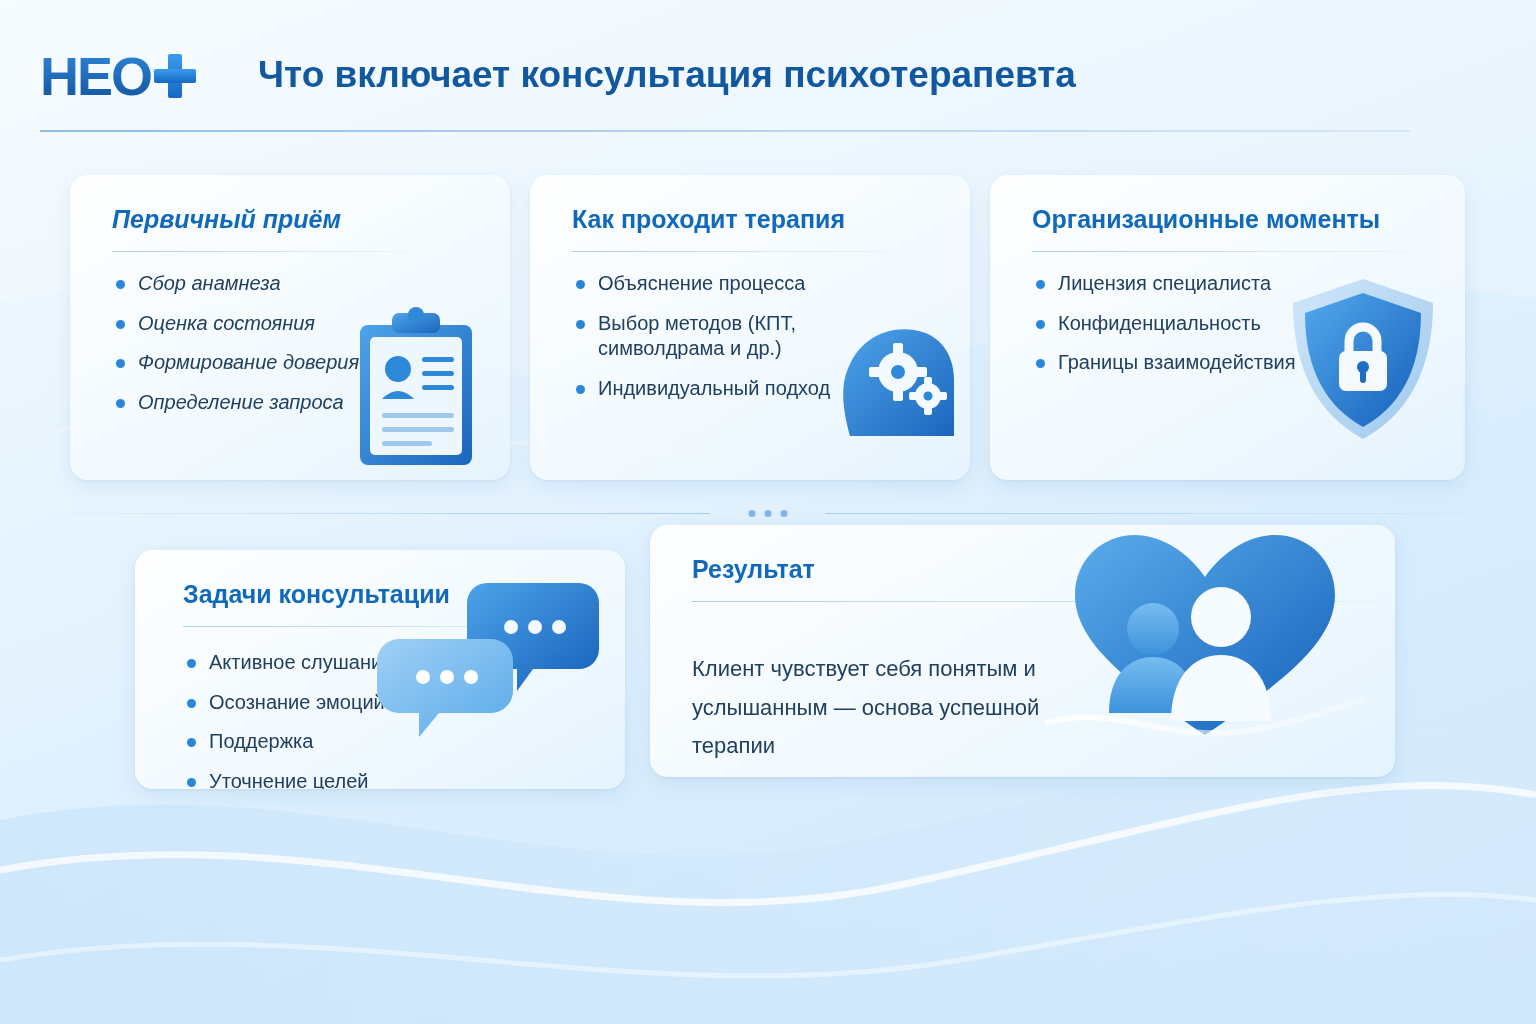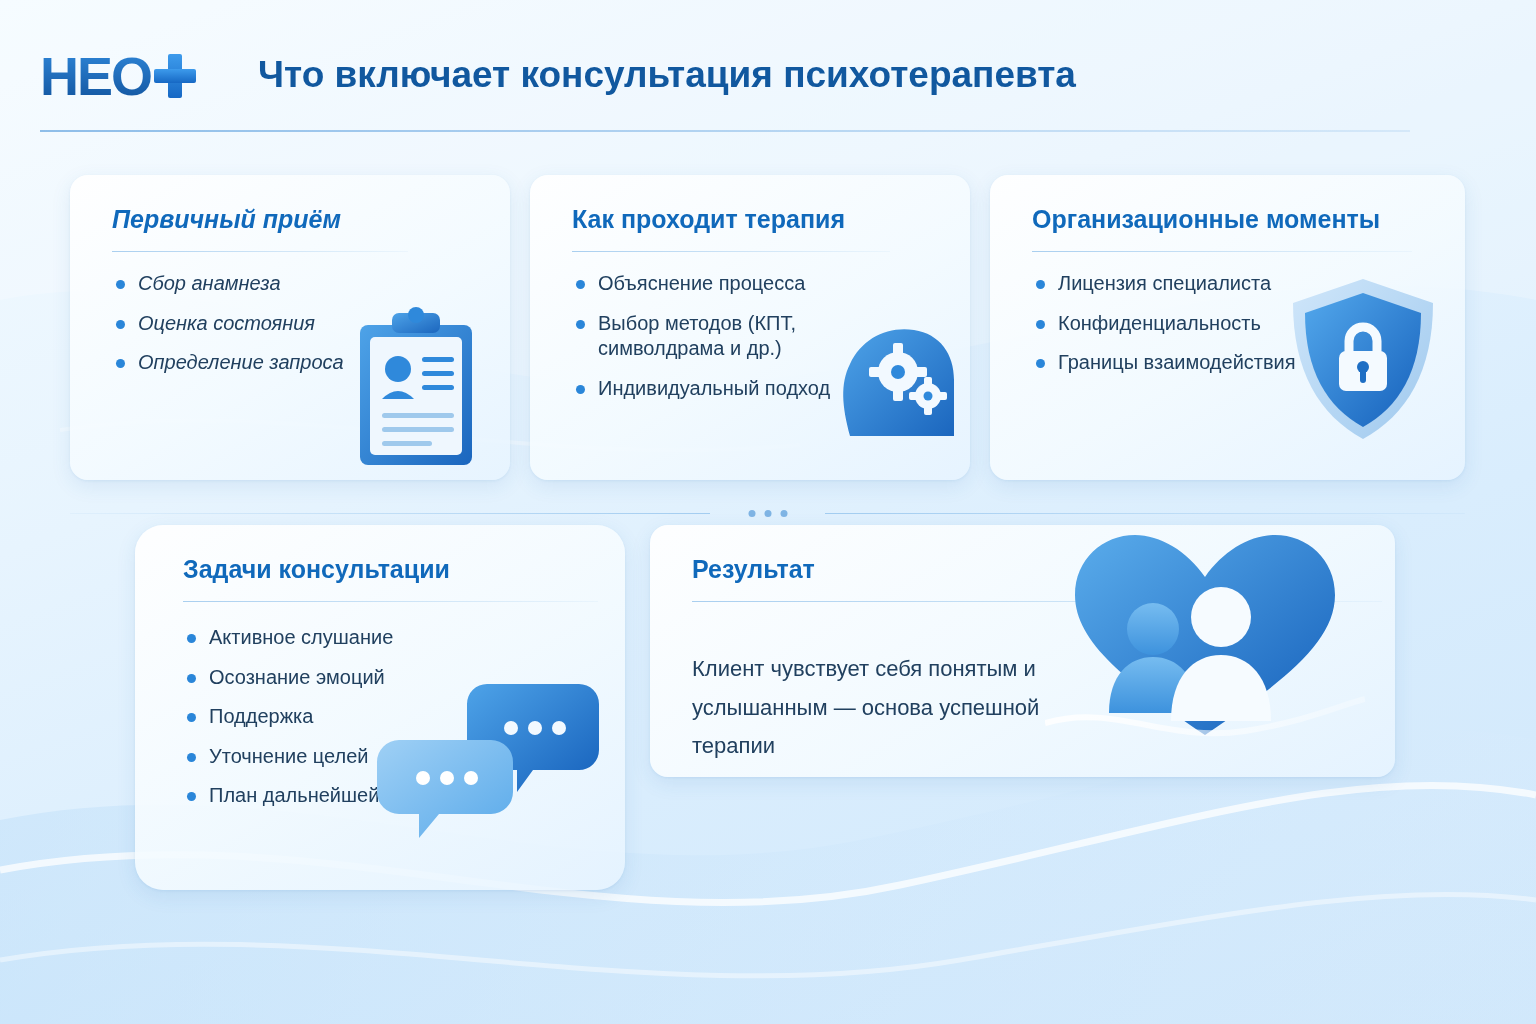--- a/index.html
+++ b/index.html
@@ -133,21 +133,21 @@
   }
 
   
   #card-primary   { left: 70px;  top: 175px; width: 440px; height: 305px; font-style: italic; }
   #card-primary  .card-rule { width: 296px; }
   #card-therapy   { left: 530px; top: 175px; width: 440px; height: 305px; }
   #card-therapy  .card-rule { width: 318px; }
   #card-org       { left: 990px; top: 175px; width: 475px; height: 305px; }
   #card-org      .card-rule { width: 380px; }
   #card-org .bullets li { max-width: 330px; }
-  #card-tasks     { left: 135px; top: 525px; width: 490px; height: 365px; border-radius: 28px; }
+  #card-tasks     { left: 135px; top: 550px; width: 490px; height: 239px; }
   #card-tasks  .card-title { left: 48px; }
   #card-tasks  .card-rule  { left: 48px; width: 415px; }
   #card-tasks  .bullets    { left: 48px; top: 100px; }
   #card-result    { left: 650px; top: 525px; width: 745px; height: 252px; }
   #card-result .card-title { left: 42px; }
   #card-result .card-rule  { left: 42px; width: 690px; }
   .result-text {
     position: absolute;
     left: 42px;
     top: 125px;
@@ -225,20 +225,21 @@
   <div class="page-title">Что включает консультация психотерапевта</div>
   <div class="header-rule"></div>
 </div>
 
 <div class="card" id="card-primary">
   <div class="card-title">Первичный приём</div>
   <div class="card-rule"></div>
   <ul class="bullets">
     <li>Сбор анамнеза</li>
     <li>Оценка состояния</li>
+    <li>Формирование доверия</li>
     <li>Определение запроса</li>
   </ul>
   <svg class="ill" id="ill-clipboard" viewBox="0 0 150 165">
     <defs>
       <linearGradient id="clipG" x1="0" y1="0" x2="1" y2="1">
         <stop offset="0" stop-color="#4ea3e8"></stop>
           <stop offset="1" stop-color="#1b66be"></stop>
       </linearGradient>
     </defs>
     <rect x="18" y="18" width="112" height="140" rx="8" fill="url(#clipG)"></rect>

